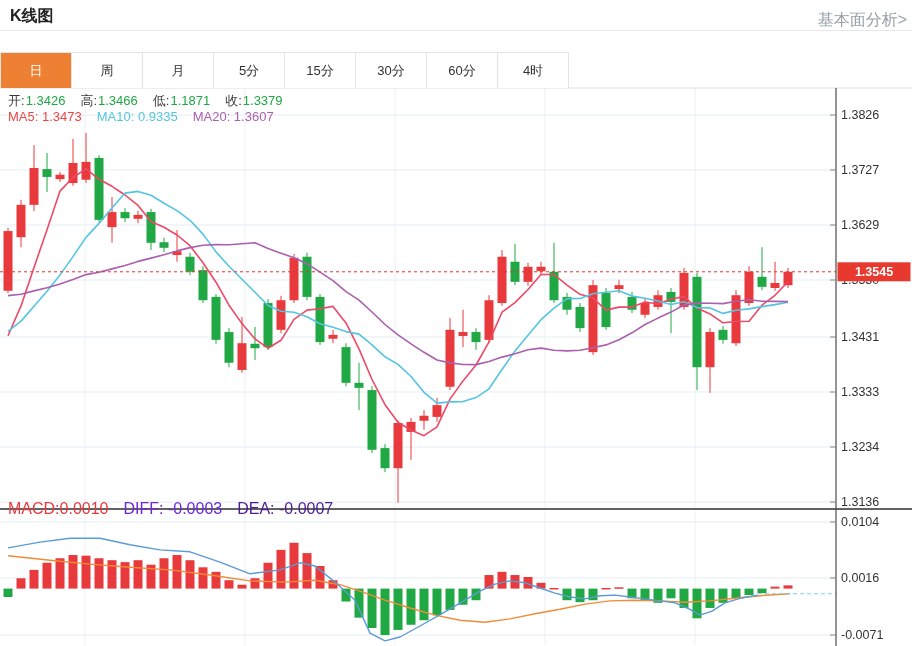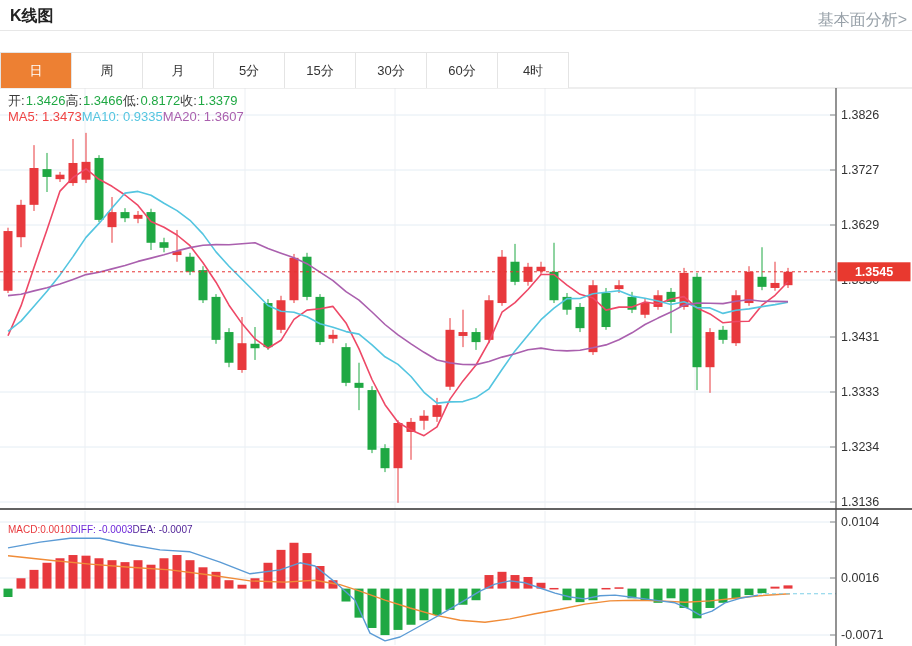--- a/index.html
+++ b/index.html
@@ -6,26 +6,26 @@
   .page{position:relative;width:912px;height:646px;background:#fff;overflow:hidden;
         font-family:Liberation Sans, sans-serif;}
   .page-title{position:absolute;left:10px;top:6px;font-size:16px;font-weight:bold;color:#222;}
   .fund-link{position:absolute;right:5px;top:10px;font-size:16px;color:#97a0a8;cursor:pointer;text-decoration:none;}
   .title-divider{position:absolute;left:0;top:30px;width:912px;height:1px;background:#e7e7e7;}
   .tabbar{position:absolute;left:0;top:52px;display:flex;border-top:1px solid #e4e4e4;border-left:1px solid #e4e4e4;z-index:3;}
   .tab{width:70px;height:35px;line-height:35px;text-align:center;font-size:13px;color:#333;
        background:#fff;border-right:1px solid #e4e4e4;cursor:pointer;user-select:none;}
   .tab.selected{background:#ed8033;color:#fff;}
   svg.chart{position:absolute;left:0;top:0;z-index:1;}
-  .legend-row{position:absolute;left:8px;display:flex;font-size:13px;z-index:2;white-space:nowrap;}
+  .legend-row{position:absolute;left:8px;display:flex;gap:15px;font-size:13px;z-index:2;white-space:nowrap;}
   .legend-row .lbl{color:#3c3c3c;}
   .legend-row .val{margin-left:1px;}
   #ohlc-row{top:92px;}
   #ma-row{top:109px;}
-  #macd-row{top:524px;font-size:10px;}
+  #macd-row{top:500px;font-size:16px;}
 </style>
 </head>
 <body>
 
 <div class="page">
   <div class="page-title">K线图</div>
   <a class="fund-link">基本面分析&gt;</a>
   <div class="title-divider"></div>
 
   <div class="tabbar" id="tabbar">
@@ -276,21 +276,21 @@
       <text x="841" y="582" fill="#333333" font-size="12.5" text-anchor="start" font-weight="normal">0.0016</text>
       <line x1="830" y1="635" x2="836" y2="635" stroke="#888888" stroke-width="1"></line>
       <text x="841" y="639" fill="#333333" font-size="12.5" text-anchor="start" font-weight="normal">-0.0071</text>
       <rect x="837.5" y="262.29053677044976" width="73" height="19" fill="#e8392f"></rect>
       <text x="874" y="276.29053677044976" fill="#ffffff" font-size="12.5" text-anchor="middle" font-weight="bold">1.3545</text>
     </svg>
 
   <div class="legend-row" id="ohlc-row">
     <span><span class="lbl">开:</span><span class="val ohlc-val" style="color: rgb(31, 168, 67);">1.3426</span></span>
     <span><span class="lbl">高:</span><span class="val ohlc-val" style="color: rgb(31, 168, 67);">1.3466</span></span>
-    <span><span class="lbl">低:</span><span class="val ohlc-val" style="color: rgb(31, 168, 67);">0.8172</span></span>
+    <span><span class="lbl">低:</span><span class="val ohlc-val" style="color: rgb(31, 168, 67);">1.1871</span></span>
     <span><span class="lbl">收:</span><span class="val ohlc-val" style="color: rgb(31, 168, 67);">1.3379</span></span>
   </div>
 
   <div class="legend-row" id="ma-row">
     <span id="ma5-text" style="color: #ef4444;">MA5: 1.3473</span>
     <span id="ma10-text" style="color: rgb(84, 197, 224);">MA10: 0.9335</span>
     <span id="ma20-text" style="color: rgb(170, 96, 174);">MA20: 1.3607</span>
   </div>
 
   <div class="legend-row" id="macd-row">

